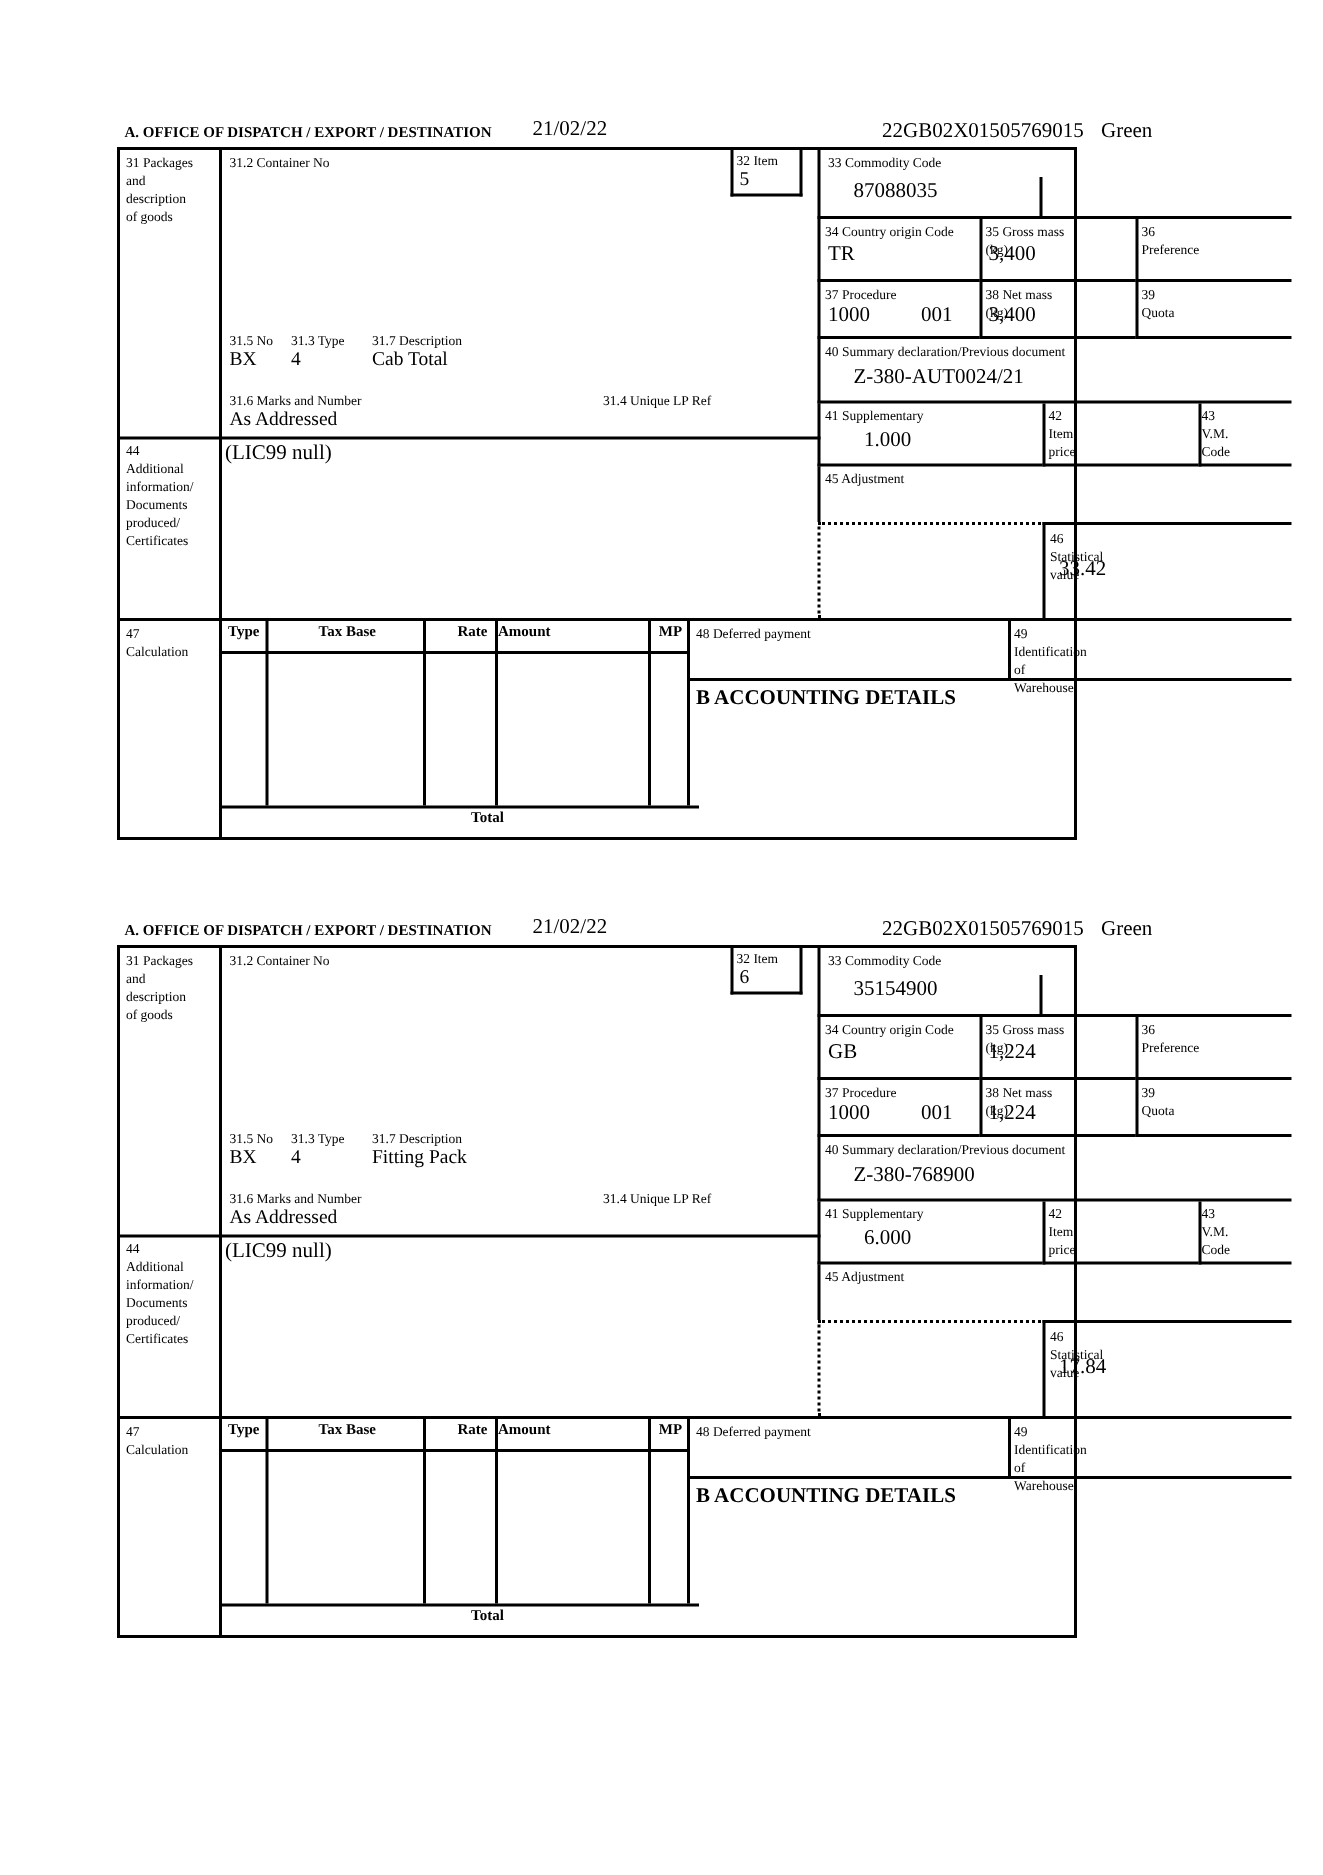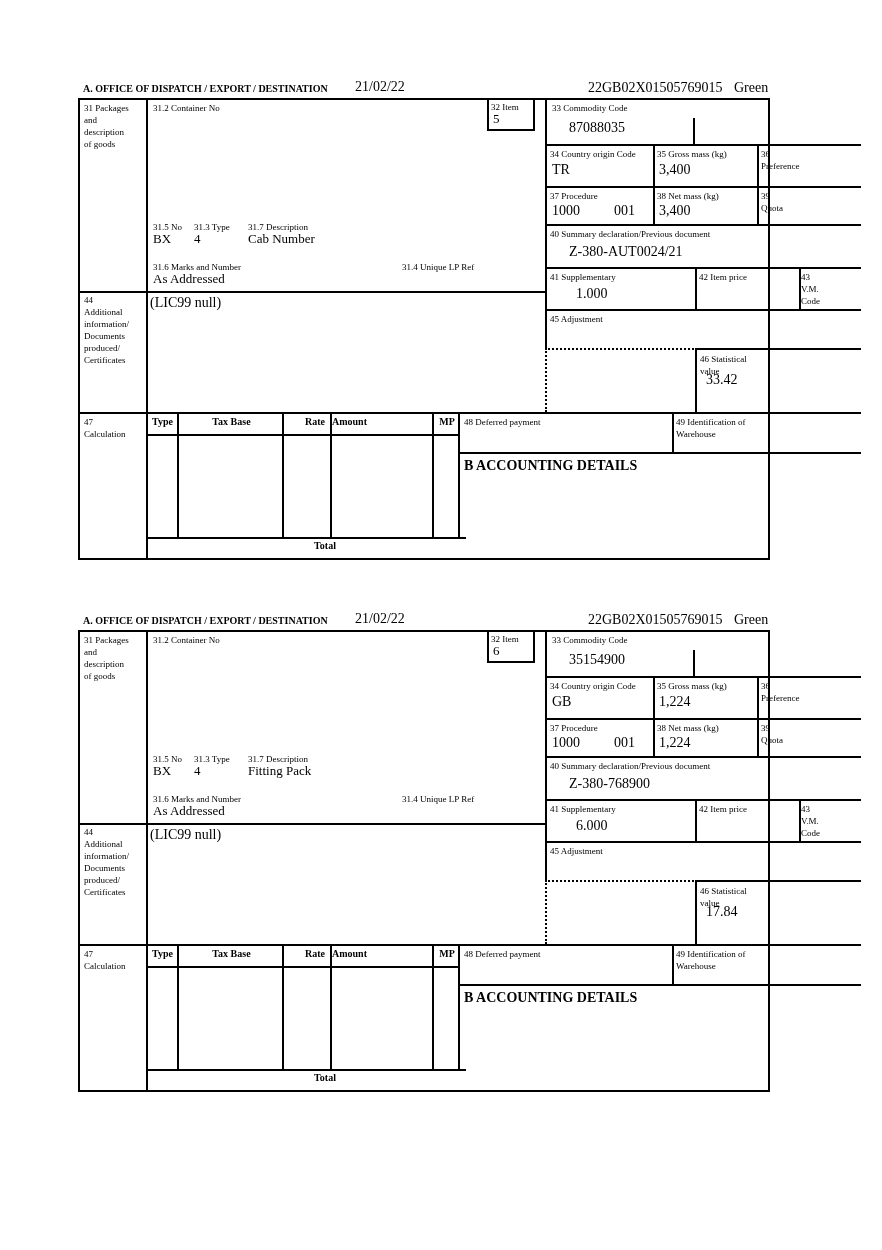--- a/index.html
+++ b/index.html
@@ -4,21 +4,21 @@
 <style>
   * { box-sizing: border-box; margin: 0; padding: 0; }
   html,body { background:#fff; }
   body { width:882px; height:1250px; position:relative; font-family:"Liberation Serif", serif; color:#000; }
   .block { position:absolute; left:78px; width:786px; height:482px; }
   .blk-1 { top:79px; } .blk-2 { top:611px; }
   .office { position:absolute; left:5px; top:4px; font-size:10px; font-weight:bold; }
   .date { position:absolute; left:277px; top:0; font-size:14px; }
   .ref { position:absolute; left:510px; top:1px; font-size:14px; }
   .status { position:absolute; left:656px; top:1px; font-size:14px; }
-  .main { position:absolute; left:0; top:19px; width:692px; height:462px; border:2px solid #000; }
+  .main { position:absolute; left:0; top:19px; width:640px; height:462px; border:2px solid #000; }
   .lab { position:absolute; font-size:9px; line-height:12px; white-space:pre-line; }
   .val { position:absolute; font-size:14px; white-space:pre; }
   .v13 { font-size:13px; }
   .cell { position:absolute; border-left:2px solid #000; border-bottom:2px solid #000; }
   .ln { position:absolute; background:#000; }
   .vcol{left:66px;top:0;width:2px;height:458px}
   .h31{left:0;top:191px;width:467px;height:2px}
   .h47{left:0;top:312px;width:781px;height:2px}
   .tk33{left:613px;top:18px;width:2px;height:28px}
   .vt1{left:97px;top:312px;width:2px;height:125px}
@@ -139,21 +139,21 @@
     <div class="lab t42l">42 Item price</div>
     <div class="lab t43l">43 V.M. Code</div>
     <div class="lab t45l">45 Adjustment</div>
     <div class="lab t46l">46 Statistical value</div>
     <div class="val t46v">33.42</div>
     <div class="lab t315l">31.5 No</div>
     <div class="lab t313l">31.3 Type</div>
     <div class="lab t317l">31.7 Description</div>
     <div class="val v13 t315v">BX</div>
     <div class="val v13 t313v">4</div>
-    <div class="val v13 t317v">Cab Number</div>
+    <div class="val v13 t317v">Cab Total</div>
     <div class="lab t316l">31.6 Marks and Number</div>
     <div class="lab t314l">31.4 Unique LP Ref</div>
     <div class="val v13 t316v">As Addressed</div>
     <div class="lab t44l">44
 Additional
 information/
 Documents
 produced/
 Certificates</div>
     <div class="val t44v">(LIC99 null)</div>

